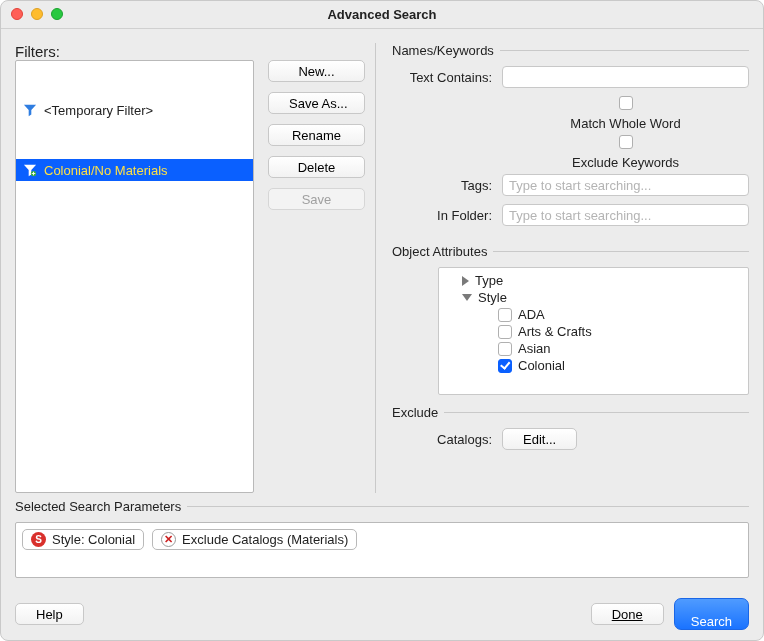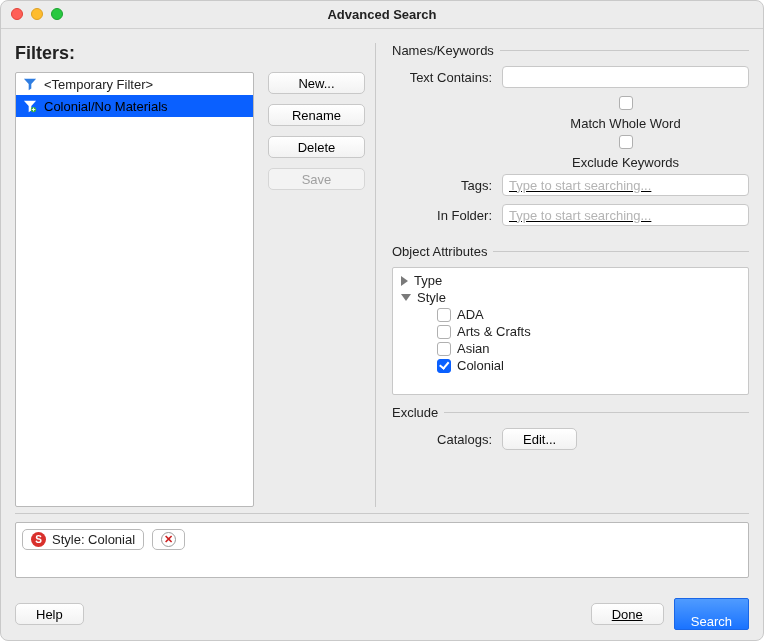--- a/index.html
+++ b/index.html
@@ -52,44 +52,45 @@
     flex:1;
     display:flex;
     gap: 10px;
     min-height: 0;
   }
   .left-col {
     width: 350px;
     display:flex;
     flex-direction:column;
   }
-  .label { font-size:18px; margin-bottom:8px;font-weight:bold; }
+  .label { font-size:15px; margin-bottom:0; }
   .filters-box {
     flex:1;
     background:#fff;
     border:1px solid #b9b9b9;
     border-radius:2px;
     overflow:hidden;
     display:flex;
   }
   .filters-list {
     width: 245px;
     border-right: none;
   }
   .filters-list .item {
     display:flex;
     align-items:center;
     gap:6px;
     padding: 3px 6px;
     font-size:13px;
     cursor:default;
+    margin-top:38px;
   }
   .filters-list .item.selected {
     background:#0a60ff;
-    color:#000000;
+    color:#fde047;
   }
   .funnel-icon { width:16px; height:16px; display:inline-flex; align-items:center; justify-content:center; }
   .btn-col {
     display:flex;
     flex-direction:column;
     gap:10px;
     padding: 0 0 0 8px;
     width: 105px;
   }
   .mac-btn {
@@ -129,38 +130,38 @@
   }
   .row .lbl { width:110px; text-align:right; padding-right:10px; font-size:13px; }
   .text-input {
     flex:1;
     height:22px;
     border:1px solid #c8c8c8;
     border-radius:4px;
     background:#fff;
     font-size:13px;
     padding:0 6px;
-    text-decoration:underline;
   }
   .text-input::placeholder { color:#b4b4b4; }
   .chk-row { display:flex; align-items:center; gap:6px; margin-left:110px; margin-bottom:4px; font-size:13px;flex-direction:column; }
   .chk {
     width:14px; height:14px; border:1px solid #b0b0b0; border-radius:3px; background:#fff;
     display:inline-flex; align-items:center; justify-content:center;
   }
   .chk.checked { background:#0a60ff; border-color:#0a60ff; }
   .chk.checked::after { content:""; display:block; width:4px; height:7px; border:solid #fff; border-width:0 2px 2px 0; transform:rotate(40deg) translate(-0.5px,-1px); }
   .tree-box {
     border:1px solid #c8c8c8;
     background:#fff;
     border-radius:2px;
-    padding:4px 2px;
+    padding:4px 17px;
     font-size:13px;
     height:128px;
     overflow:auto;
+    margin-left:46px;
   }
   .tree-row { display:flex; align-items:center; gap:6px; padding:1px 0; }
   .tree-indent1 { padding-left: 6px; }
   .tree-indent2 { padding-left: 42px; }
   .disclosure {
     width:0; height:0; display:inline-block;
   }
   .disclosure.right {
     border-top:5px solid transparent;
     border-bottom:5px solid transparent;
@@ -201,21 +202,21 @@
   .footer {
     display:flex;
     align-items:center;
     padding-top:10px;
   }
   .footer .spacer { flex:1; }
   .primary-btn {
     background: linear-gradient(#4f9bff,#1a73ff);
     border:1px solid #1a66e6;
     color:#fff;
-    border-radius:2px;
+    border-radius:7px;
     height:22px;
     padding:15px 16px;
     font-size:13px;
   }
   .filters-wrap { display:flex; flex:1; gap:6px; }
 </style>
 </head>
 <body>
 
 <div class="window">
@@ -251,20 +252,21 @@
                       <circle cx="12" cy="12" r="3" fill="#3cb043"></circle>
                       <path d="M12 10v4M10 12h4" stroke="#fff" stroke-width="1"></path>
                     </svg>
                 </span>
                 <span>Colonial/No Materials</span>
               </div>
             </div>
           </div>
           <div class="btn-col">
             <button class="mac-btn">New...</button>
+            <button class="mac-btn">Save As...</button>
             <button class="mac-btn">Rename</button>
             <button class="mac-btn">Delete</button>
             <button class="mac-btn disabled">Save</button>
           </div>
         </div>
       </div>
 
       <div class="divider-v"></div>
 
       <div class="right-col">
@@ -328,27 +330,29 @@
           <div class="row">
             <div class="lbl">Catalogs:</div>
             <button class="mac-btn" style="flex:0 0 auto;">Edit...</button>
           </div>
         </fieldset>
 
       </div>
     </div>
 
     <fieldset style="margin-top:6px;">
+      <legend>Selected Search Parameters</legend>
       <div class="params-box">
         <div class="pill">
           <span class="badge red">S</span>
           <span>Style: Colonial</span>
         </div>
         <div class="pill">
           <span class="badge x">✕</span>
+          <span>Exclude Catalogs (Materials)</span>
         </div>
       </div>
     </fieldset>
 
     <div class="footer">
       <button class="mac-btn">Help</button>
       <div class="spacer"></div>
       <button class="mac-btn" style="margin-right:10px;text-decoration:underline;">Done</button>
       <button class="primary-btn">Search</button>
     </div>

